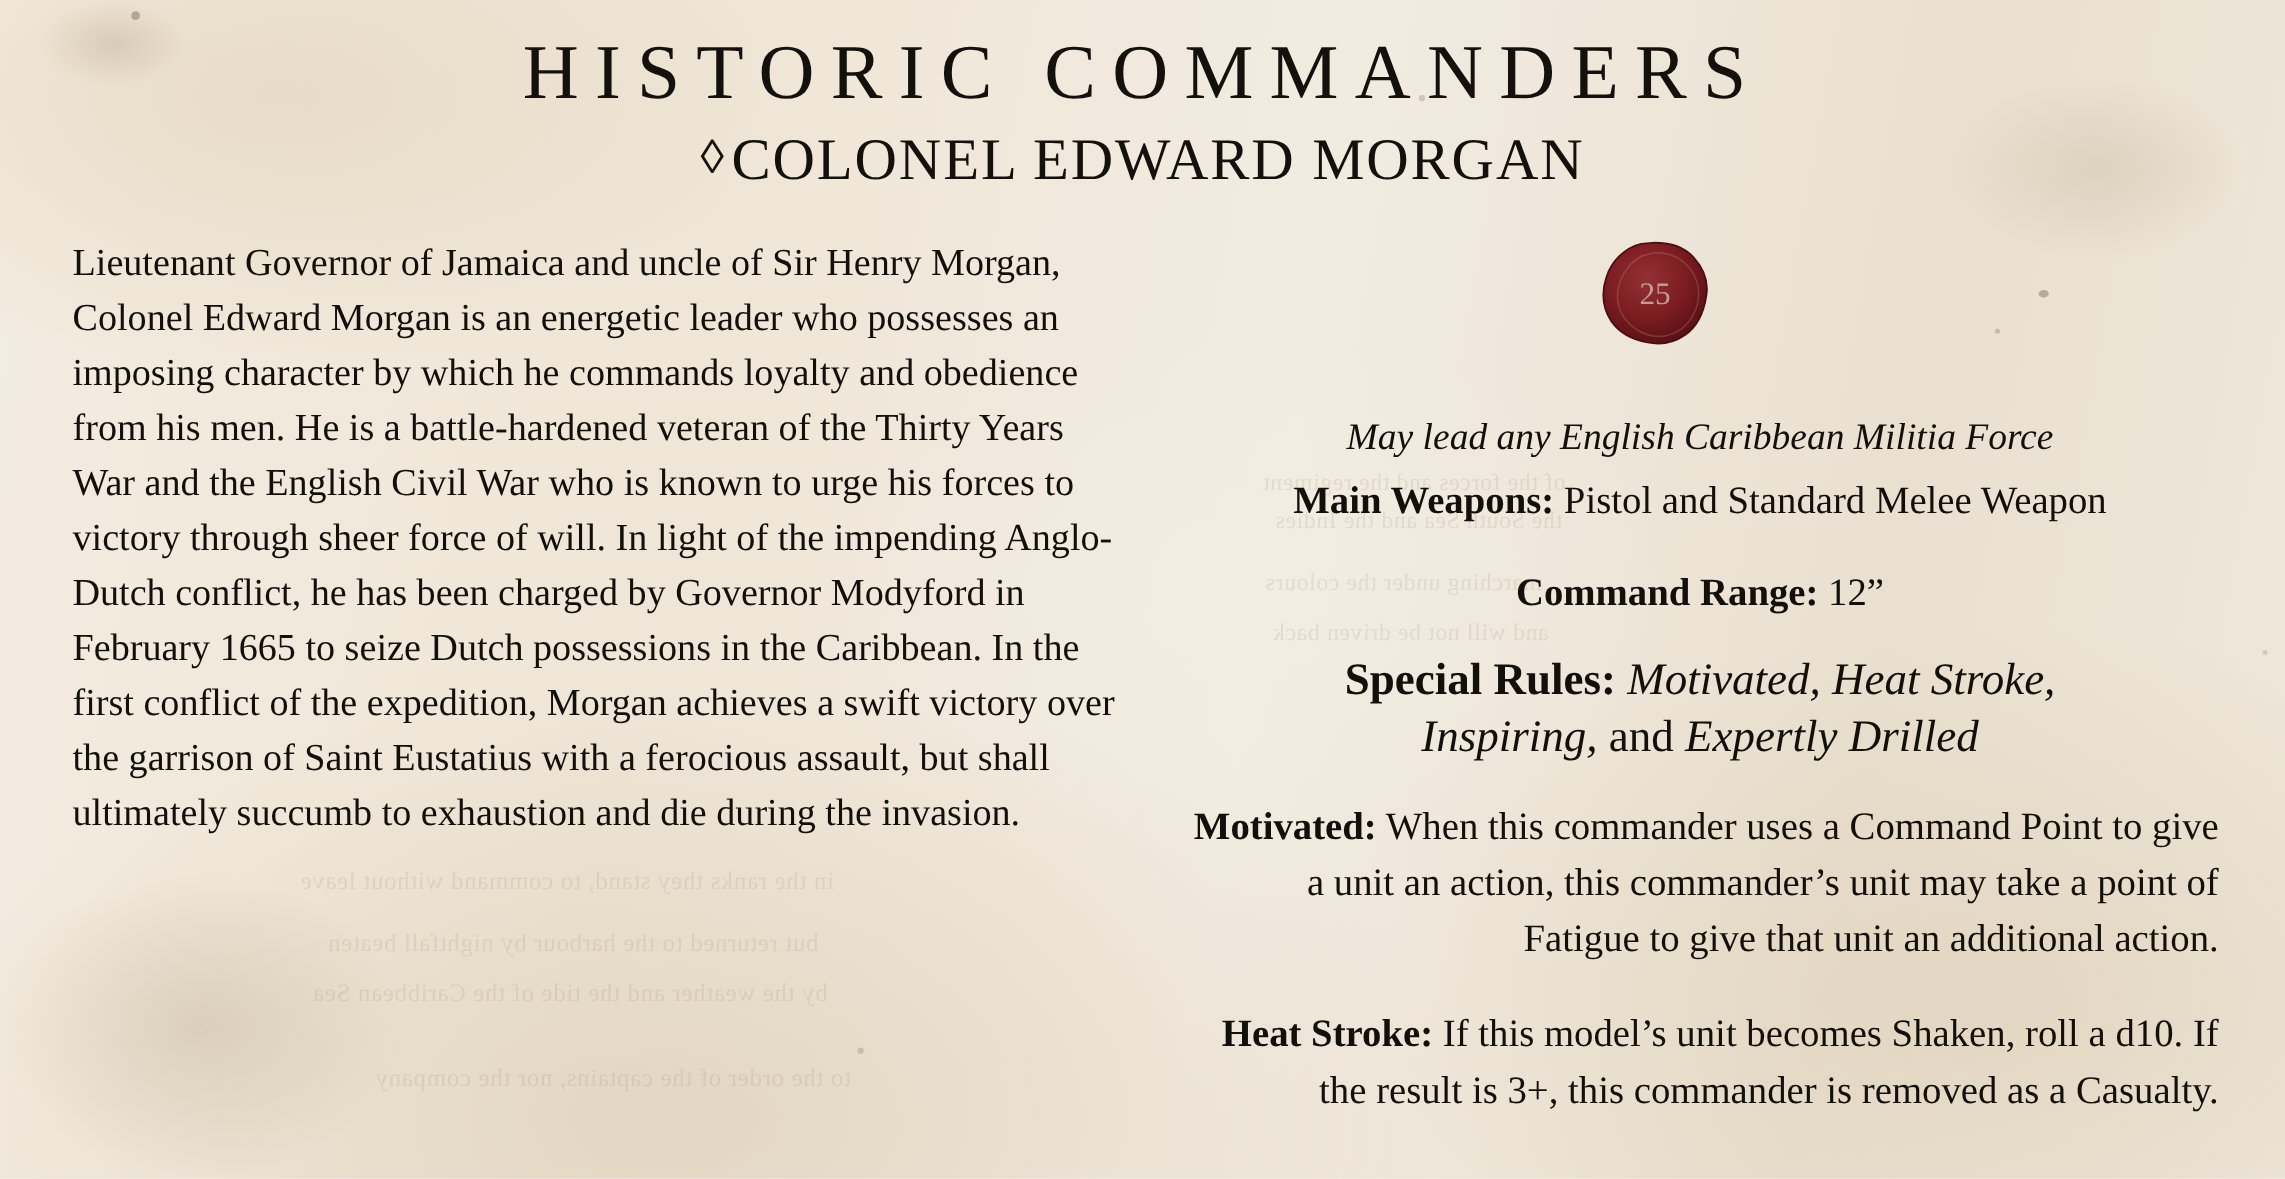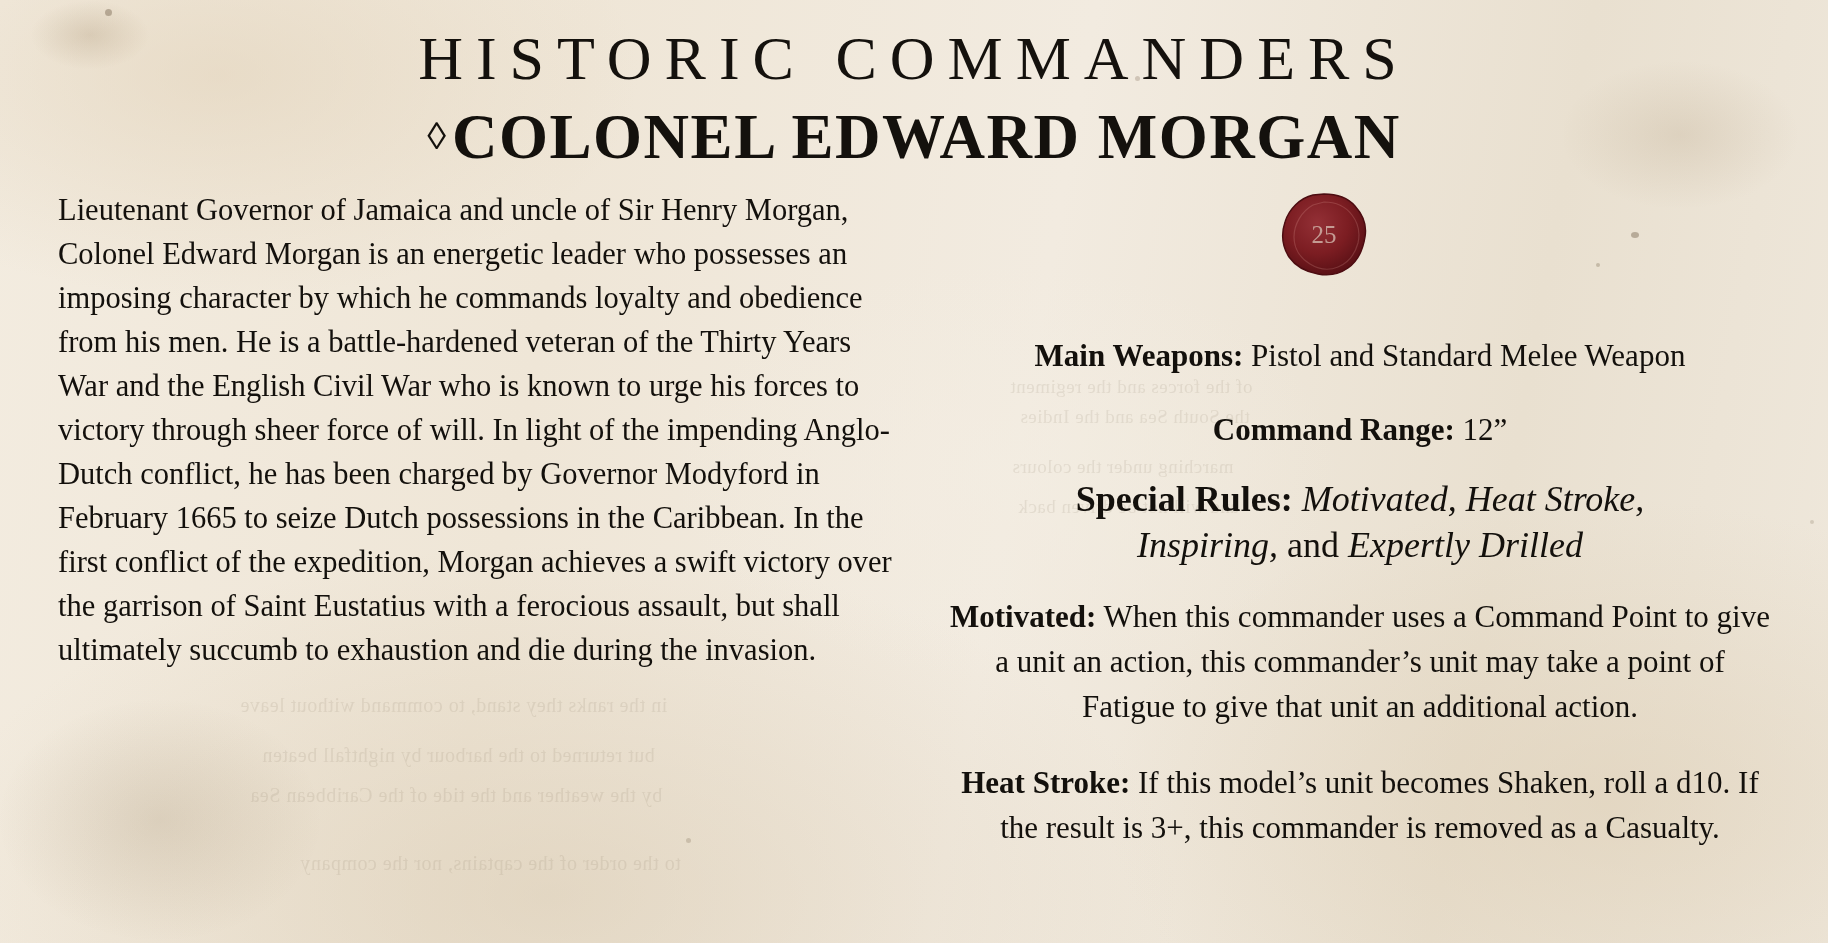--- a/index.html
+++ b/index.html
@@ -79,24 +79,23 @@
   }
   .diamond-glyph {
     font-size: 38px;
     color: #14110d;
     line-height: 1;
     position: relative;
     top: -2px;
   }
   .subtitle {
     font-family: "Liberation Serif", serif;
-    font-size: 63px;
+    font-size: 47px;
     letter-spacing: 1.5px;
     color: #14110d;
-    font-weight: bold;
   }
 
   .left-col {
     position: absolute;
     left: 58px;
     top: 188px;
     width: 845px;
     font-size: 30.5px;
     line-height: 44px;
     color: #13100c;
@@ -140,21 +139,21 @@
     font-size: 36px;
     line-height: 46px;
     margin-top: 22px;
   }
   .special-rules i { font-style: italic; }
 
   .rule-para {
     font-size: 31px;
     line-height: 45px;
     margin-top: 26px;
-    text-align: center;
+    text-align: right;
   }
   .rule-para b { font-weight: bold; }
 </style>
 </head>
 <body>
 
 <div id="page">
 
   <div class="ghost" style="left:1010px; top:372px;">of the forces and the regiment</div>
   <div class="ghost" style="left:1020px; top:402px;">the South Sea and the Indies</div>
@@ -194,20 +193,21 @@
           <stop offset="100%" stop-color="#560f14"></stop>
         </radialGradient>
       </defs>
       <path d="M44 1 C58 1 68 5 75 13 C84 23 87 33 85 44 C83 57 78 68 68 75 C58 82 48 83 38 81 C27 79 16 74 9 64 C2 53 1 41 5 29 C9 16 20 5 33 2 Z" fill="url(#waxgrad)" stroke="#4c0c11" stroke-width="1.4"></path>
       <path d="M44 9 C57 9 66 14 72 22 C79 31 80 41 78 50 C75 61 68 70 58 74 C48 78 38 76 30 71 C20 65 14 55 14 44 C14 31 22 18 33 12 Z" fill="none" stroke="rgba(255,200,190,0.18)" stroke-width="1.2"></path>
       <text x="44" y="50" text-anchor="middle" font-family="Liberation Serif, serif" font-size="25" fill="#cfb0a6" opacity="0.85">25</text>
     </svg>
   </div>
 
   <div class="right-col">
+    <div class="lead-line">May lead any English Caribbean Militia Force</div>
 
     <div class="stat-block">
       <p class="stat-line">
         <b>Main Weapons:</b>
         <span>Pistol and Standard Melee Weapon</span>
       </p>
       <p class="stat-line" style="margin-top:26px;">
         <b>Command Range:</b>
         <span>12”</span>
       </p>

